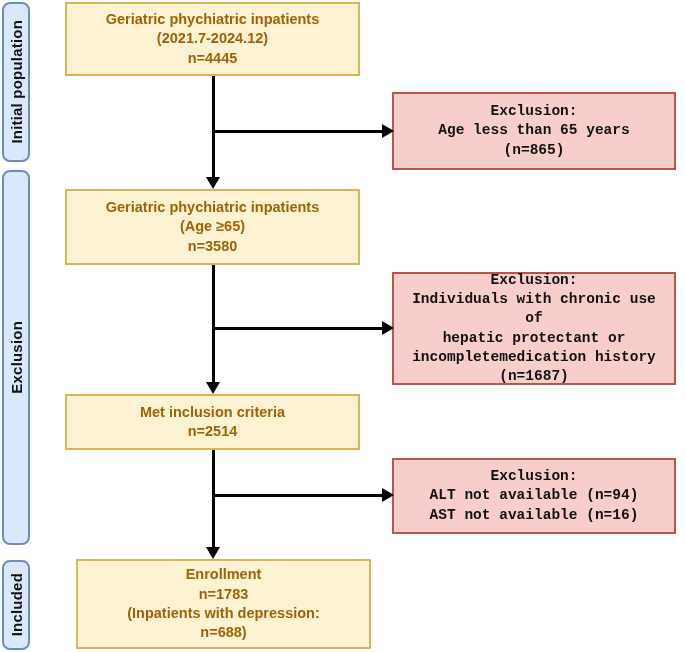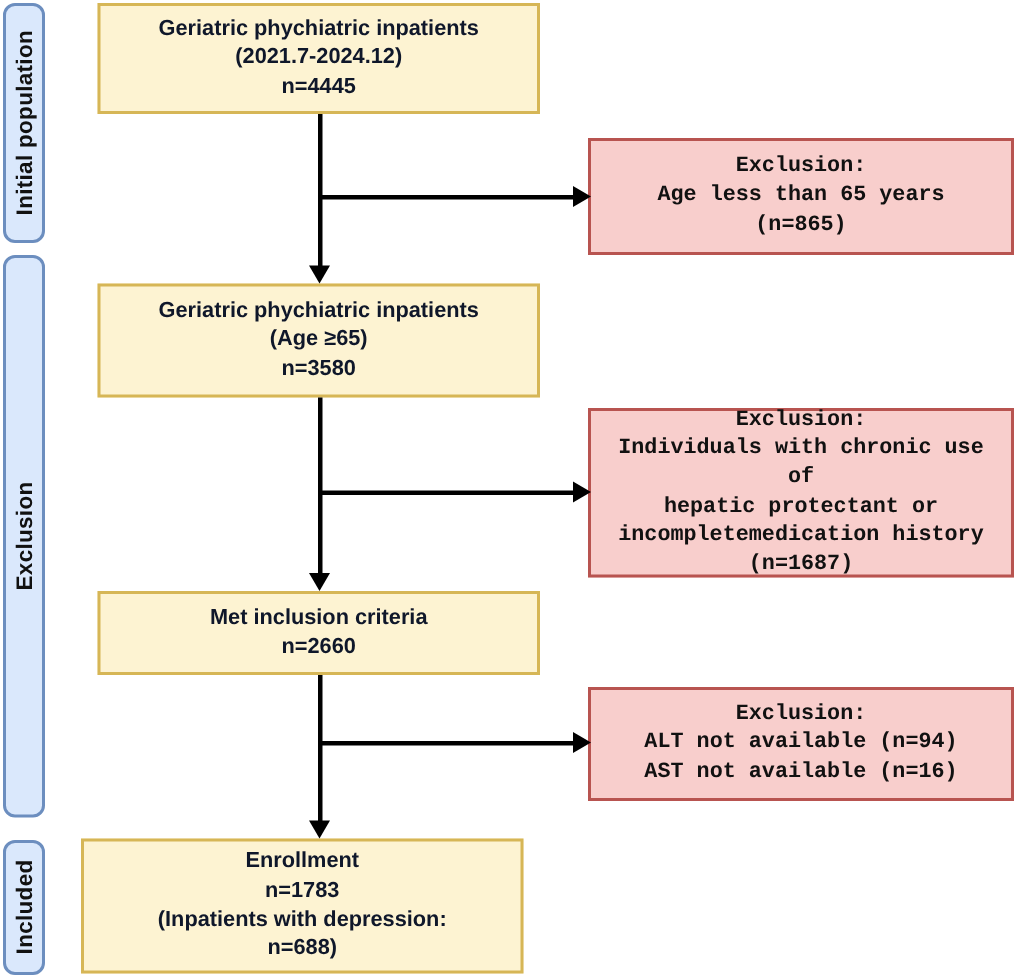--- a/index.html
+++ b/index.html
@@ -48,21 +48,21 @@
     border: 2px solid #d6b656;
     display: flex;
     align-items: center;
     justify-content: center;
     text-align: center;
     padding: 4px 6px;
   }
   .flow-box .txt {
     font-size: 14.5px;
     font-weight: bold;
-    color: #0f172a;
+    color: #a16207;
     line-height: 1.33;
     white-space: pre-line;
   }
 
   
   .excl-box {
     position: absolute;
     box-sizing: border-box;
     background: #f8cecc;
     border: 2px solid #b85450;
@@ -133,24 +133,24 @@
   </div>
 
   <div class="flow-box" style="left:65px; top:189px; width:295px; height:76px;">
     <div class="txt">Geriatric phychiatric inpatients
 (Age ≥65)
 n=3580</div>
   </div>
 
   <div class="flow-box" style="left:65px; top:394px; width:295px; height:56px;">
     <div class="txt">Met inclusion criteria
-n=2660</div>
+n=2514</div>
   </div>
 
-  <div class="flow-box" style="left:54px; top:559px; width:295px; height:90px;">
+  <div class="flow-box" style="left:76px; top:559px; width:295px; height:90px;">
     <div class="txt">Enrollment
 n=1783
 (Inpatients with depression:
 n=688)</div>
   </div>
 
   <div class="excl-box" style="left:392px; top:92px; width:284px; height:78px;">
     <div class="txt">Exclusion:
 Age less than 65 years
 (n=865)</div>

